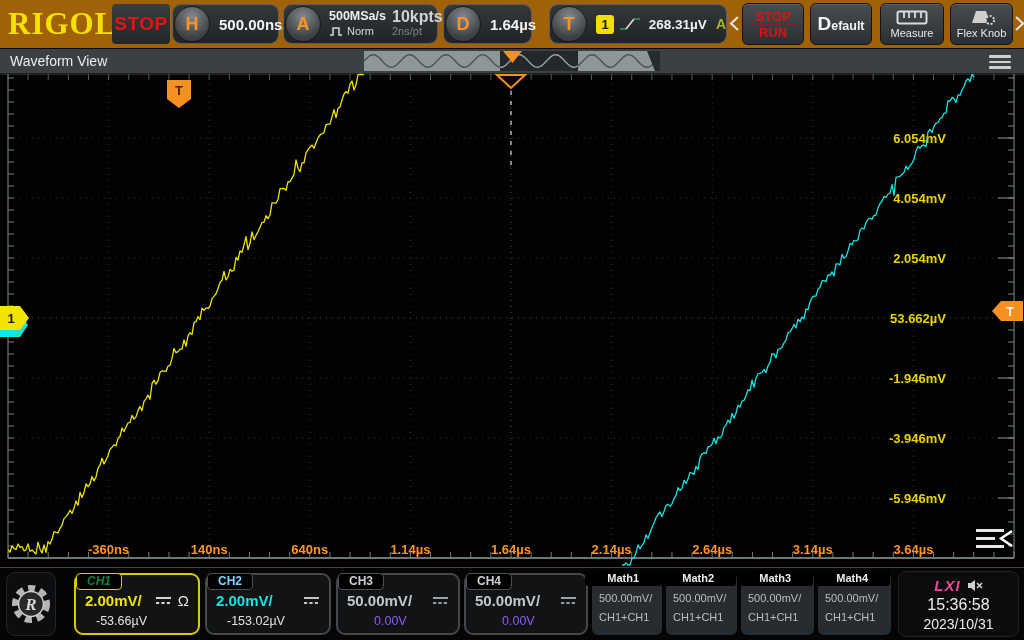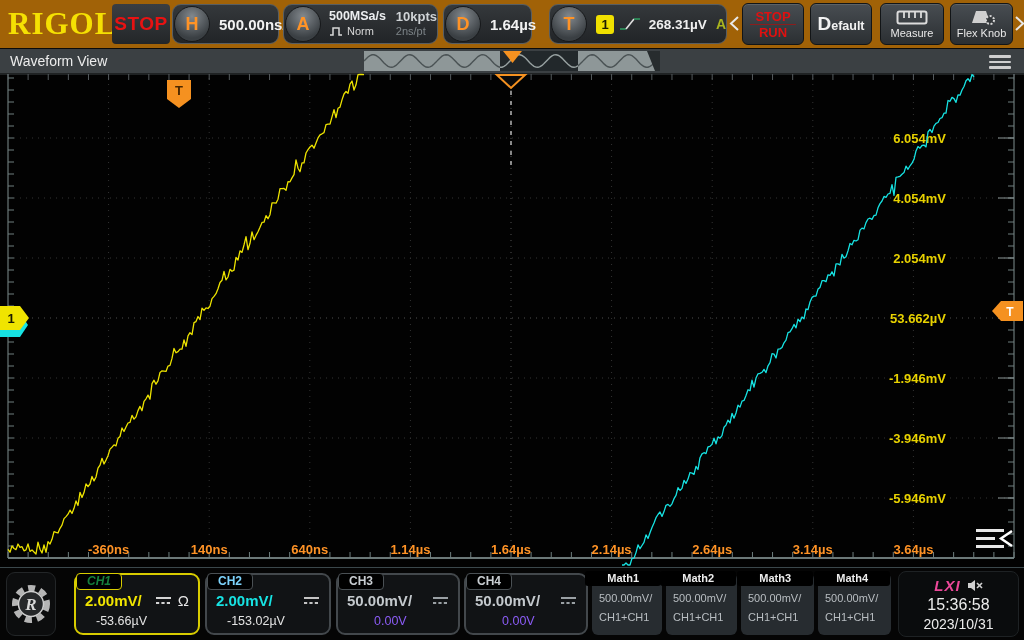--- a/index.html
+++ b/index.html
@@ -16,21 +16,21 @@
     background:linear-gradient(#34383b,#212427); display:flex; align-items:center; }
   .ball { width:36px; height:36px; margin-left:1px; border-radius:50%;
     background:radial-gradient(circle at 50% 28%, #82888d, #3a3f43 72%);
     border:1px solid #17191b; color:#ff9326; font-weight:bold; font-size:18px;
     display:flex; align-items:center; justify-content:center; flex:0 0 auto; }
   .pill-main { color:#f2f2f2; font-weight:bold; font-size:15px; margin-left:9px; }
   .acq-col { margin-left:8px; width:66px; display:flex; flex-direction:column; line-height:13px; }
   .acq-rate { color:#eceef0; font-size:12.5px; font-weight:bold; }
   .norm-row { display:flex; align-items:center; gap:4px; color:#d8d8d8; font-size:11px; margin-top:2px; }
   .acq-col2 { margin-left:6px; display:flex; flex-direction:column; line-height:13px; }
-  .acq-depth { color:#cfd3d6; font-size:13px; font-weight:bold; }
+  .acq-depth { color:#cfd3d6; font-size:16px; font-weight:bold; }
   .acq-res { color:#7d8488; font-size:11px; margin-top:2px; }
   .trig-chip { width:19px; height:19px; margin-left:9px; border-radius:3px; background:#f0e000;
     color:#1c1c00; font-weight:bold; font-size:13px; display:flex; align-items:center; justify-content:center; }
   .trig-level { color:#f0f0f0; font-weight:bold; font-size:13.5px; margin-left:7px; }
   .trig-sweep { color:#a9b41e; font-weight:bold; font-size:14px; margin-left:9px; }
   .tb-btn { position:absolute; top:3px; height:42px; border-radius:6px; border:1px solid #121517;
     background:linear-gradient(#484d52,#2b2f32); box-shadow:inset 0 1px 0 #5d6267;
     display:flex; flex-direction:column; align-items:center; justify-content:center; cursor:pointer; }
   .sr-line { color:#e01010; font-weight:bold; font-size:13px; line-height:15px; width:46px; text-align:center; }
   .sr-line.bot { border-top:1.5px solid #8a1d1d; }

